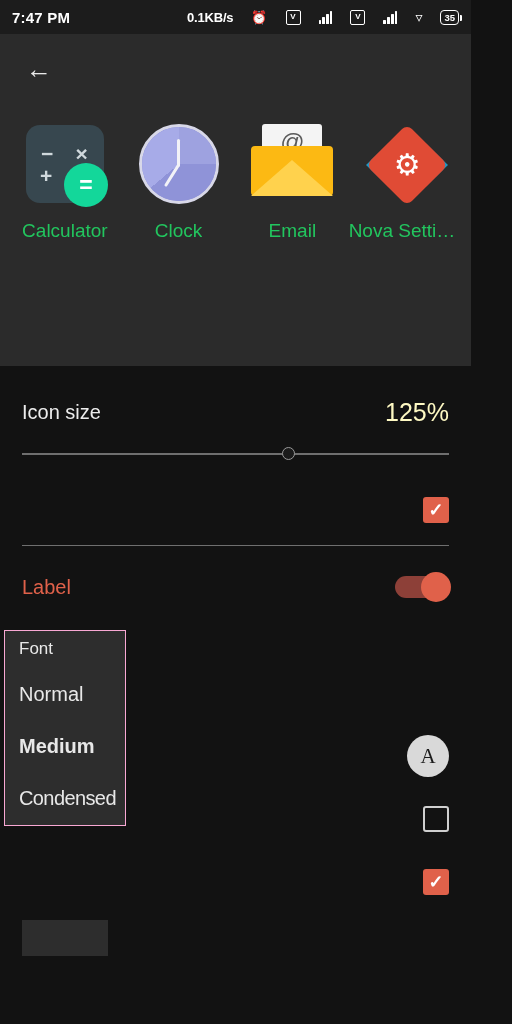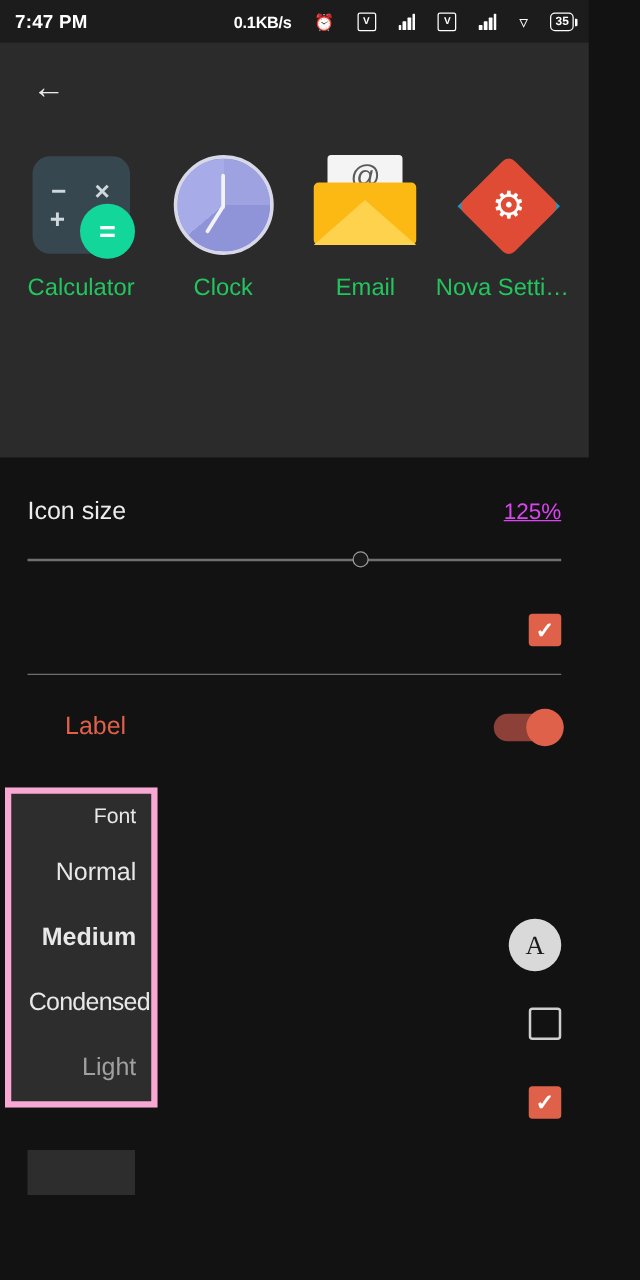--- a/index.html
+++ b/index.html
@@ -216,23 +216,22 @@
   .row-title {
     color: #ececec;
     font-size: 20px;
   }
   .icon-size-row {
     display: flex; align-items: center;
     padding-top: 32px;
   }
   .icon-size-val {
     margin-left: auto;
-    color: #d946ef;
-    font-size: 18px;
-    text-decoration: underline;
+    color: #fef9c3;
+    font-size: 25px;
   }
   .slider-track {
     margin: 26px 22px 0 22px;
     height: 2px;
     background: #6f6f6f;
     position: relative;
   }
   .slider-knob {
     position: absolute;
     left: 61%;
@@ -254,23 +253,22 @@
     font-size: 18px; font-weight: 700;
     line-height: 1;
   }
   .checkbox.checked { background: #e0614a; color: #ffffff; }
   .divider {
     margin: 22px 22px 0 22px;
     height: 1px;
     background: #6f6f6f;
   }
   .label-row {
-    display: flex; align-items: center;
+    display: flex; align-items: flex-start;
     padding-top: 30px;
-    margin-left: 30px;
   }
   .label-title { color: #e0614a; font-size: 20px; }
   .toggle {
     margin-left: auto;
     width: 54px; height: 22px;
     border-radius: 11px;
     background: #8d4038;
     position: relative;
   }
   .toggle .knob {
@@ -279,23 +277,22 @@
     border-radius: 50%;
     background: #e0614a;
   }
 
   
   .font-menu {
     position: absolute;
     left: 4px; top: 630px;
     width: 122px;
     background: #2d2d2d;
-    border: 5px solid #f9a8d4;
+    border: 1px solid #f9a8d4;
     z-index: 5;
-    text-align: right;
   }
   .font-menu-header {
     color: #e8e8e8;
     font-size: 17px;
     padding: 8px 12px 10px 14px;
   }
   .font-item {
     color: #e8e8e8;
     font-size: 20px;
     padding: 14px 12px 15px 14px;
@@ -490,21 +487,20 @@
 
   </div>
 
   <div class="font-menu-tail"></div>
 
   <div class="font-menu">
     <div class="font-menu-header">Font</div>
     <div class="font-item">Normal</div>
     <div class="font-item medium">Medium</div>
     <div class="font-item condensed">Condensed</div>
-    <div class="font-item light">Light</div>
   </div>
 
 
   <div class="right-widget letter-a">A</div>
   <div class="right-widget sq-uncheck"></div>
   <div class="right-widget sq-check">✓</div>
 
   <div class="bottom-fill"></div>
 </div>
 

